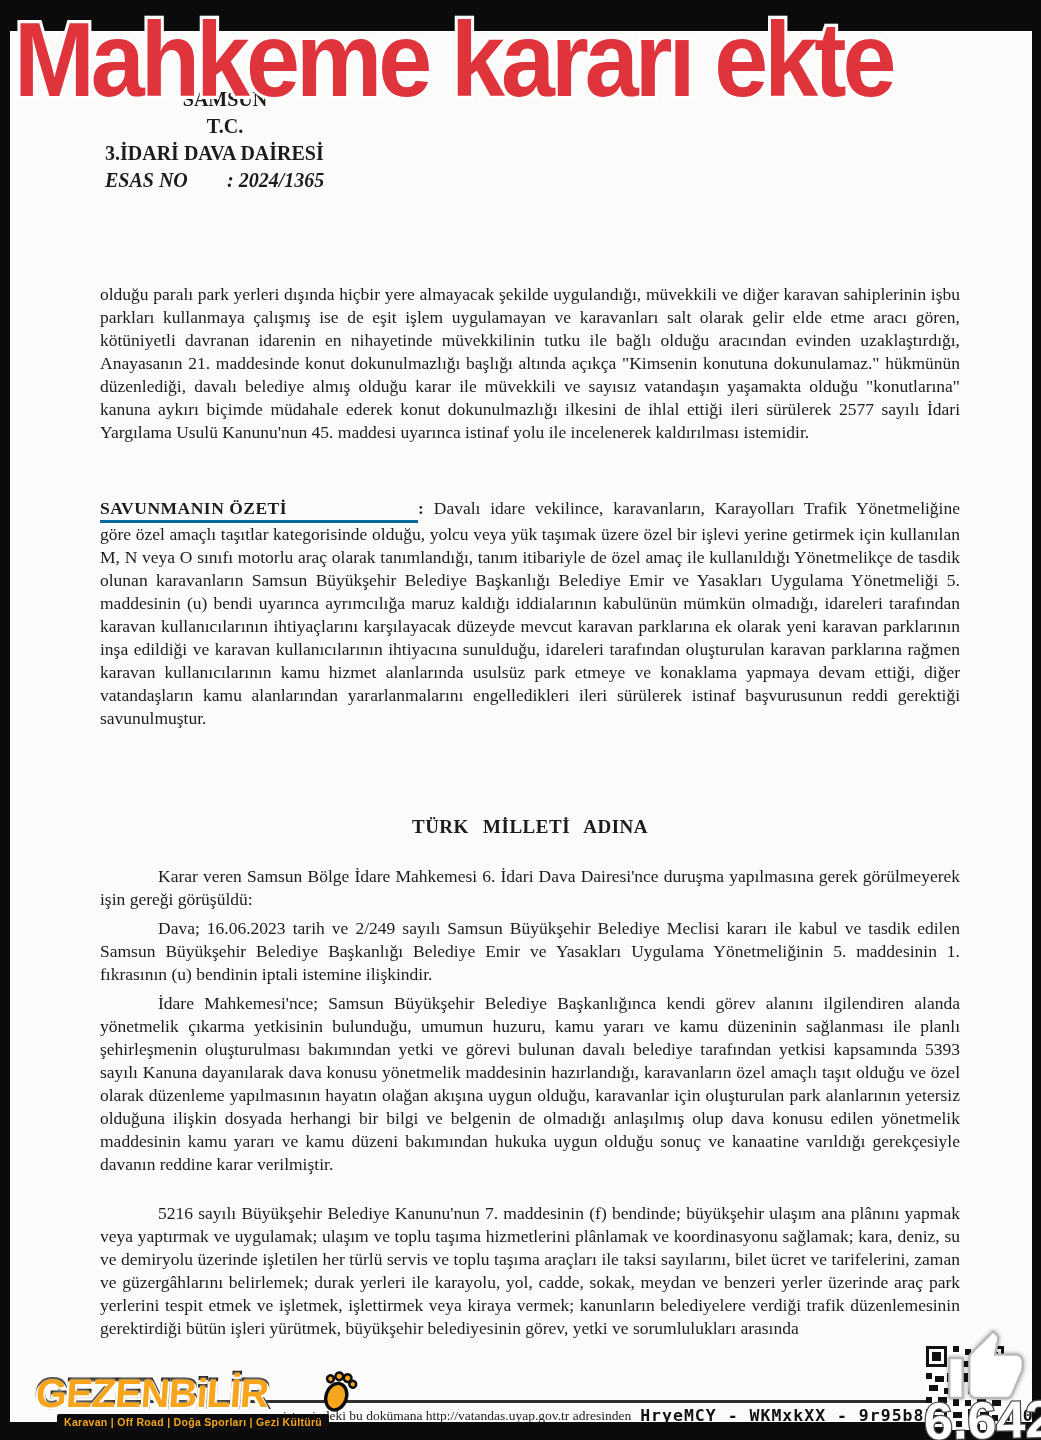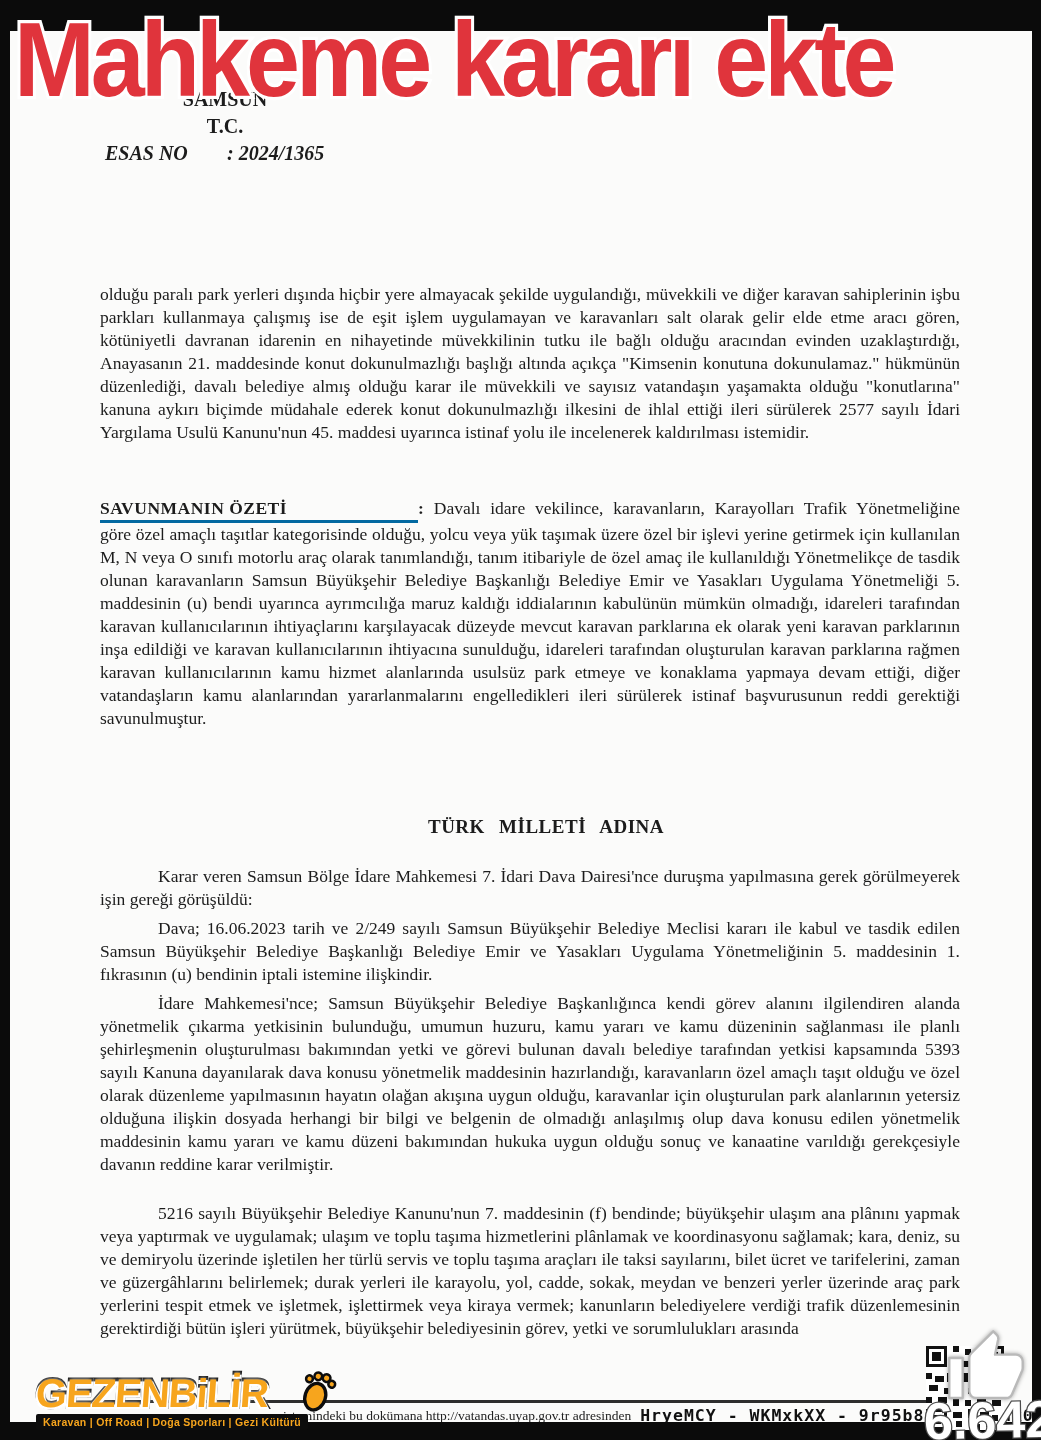--- a/index.html
+++ b/index.html
@@ -37,21 +37,21 @@
     position:absolute;left:100px;width:860px;margin:0;
     font-size:17.5px;line-height:23px;text-align:justify;
   }
   .indent{text-indent:58px;}
   .savunma-label{
     font-weight:700;display:inline-block;width:318px;
     border-bottom:3px solid #0369a1;letter-spacing:.5px;
   }
   .savunma-colon{font-weight:700;padding-right:10px;}
   .heading{
-    position:absolute;left:116px;top:816px;width:860px;margin:0;
+    position:absolute;left:100px;top:816px;width:860px;margin:0;
     text-align:center;font-weight:700;font-size:19px;word-spacing:9px;letter-spacing:.5px;
   }
 
   
   .page-num{position:absolute;top:1444px;left:100px;width:860px;font-size:18px;}
   .footer-rule{position:absolute;top:1400px;left:100px;width:842px;border-top:3px solid #2e2e2e;}
   .footer-line{
     position:absolute;top:1406px;left:283px;display:flex;align-items:center;gap:9px;
     white-space:nowrap;z-index:3;
   }
@@ -62,21 +62,21 @@
   .brand{position:absolute;left:36px;top:1374px;z-index:6;}
   .brand-text{
     font-family:"Liberation Sans",sans-serif;font-weight:800;font-size:40px;letter-spacing:-1px;
     color:#f7a51d;-webkit-text-stroke:4px #0d0d0d;paint-order:stroke fill;
     text-shadow:0 0 4px #fff,2px 2px 0 #fff,-2px 2px 0 #fff;
     transform:skewX(-4deg);line-height:38px;white-space:nowrap;
   }
   .brand-tagline{
     margin-top:1px;background:#0d0d0d;color:#f7a51d;display:inline-block;
     font-family:"Liberation Sans",sans-serif;font-weight:700;font-size:10.5px;
-    padding:2px 7px;border-radius:2px;white-space:nowrap;letter-spacing:.3px;
+    padding:2px 7px;border-radius:2px;white-space:nowrap;letter-spacing:.3px;margin-left:21px;
   }
   .foot-icon{position:absolute;right:-26px;top:-4px;transform:rotate(18deg);}
 
   
   .qr{position:absolute;left:926px;top:1346px;z-index:6;}
   .thumb{position:absolute;left:944px;top:1328px;z-index:7;filter:drop-shadow(0 0 2px rgba(0,0,0,.35));}
   .like-count{
     position:absolute;left:924px;top:1390px;z-index:7;
     font-family:"Liberation Sans",sans-serif;font-weight:700;font-size:52px;white-space:nowrap;
     color:#fff;-webkit-text-stroke:2.5px #4c4c4c;paint-order:stroke fill;
@@ -86,33 +86,34 @@
 </head>
 <body>
 
 <div class="stage">
 
   <div>
 
     <div class="letterhead">
       <div class="lh-center">SAMSUN</div>
       <div class="lh-center">T.C.</div>
+      <div>3.İDARİ DAVA DAİRESİ</div>
       <div class="lh-row">
         <span class="lh-label">ESAS NO</span>
         <span>: 2024/1365</span>
       </div>
     </div>
 
     <p class="para" style="top:283px">olduğu paralı park yerleri dışında hiçbir yere almayacak şekilde uygulandığı, müvekkili ve diğer karavan sahiplerinin işbu parkları kullanmaya çalışmış ise de eşit işlem uygulamayan ve karavanları salt olarak gelir elde etme aracı gören, kötüniyetli davranan idarenin en nihayetinde müvekkilinin tutku ile bağlı olduğu aracından evinden uzaklaştırdığı, Anayasanın 21. maddesinde konut dokunulmazlığı başlığı altında açıkça "Kimsenin konutuna dokunulamaz." hükmünün düzenlediği, davalı belediye almış olduğu karar ile müvekkili ve sayısız vatandaşın yaşamakta olduğu "konutlarına" kanuna aykırı biçimde müdahale ederek konut dokunulmazlığı ilkesini de ihlal ettiği ileri sürülerek 2577 sayılı İdari Yargılama Usulü Kanunu'nun 45. maddesi uyarınca istinaf yolu ile incelenerek kaldırılması istemidir.</p>
 
     <p class="para" style="top:497px"><span class="savunma-label">SAVUNMANIN ÖZETİ</span><span class="savunma-colon">:</span><span>Davalı idare vekilince, karavanların, Karayolları Trafik Yönetmeliğine göre özel amaçlı taşıtlar kategorisinde olduğu, yolcu veya yük taşımak üzere özel bir işlevi yerine getirmek için kullanılan M, N veya O sınıfı motorlu araç olarak tanımlandığı, tanım itibariyle de özel amaç ile kullanıldığı Yönetmelikçe de tasdik olunan karavanların Samsun Büyükşehir Belediye Başkanlığı Belediye Emir ve Yasakları Uygulama Yönetmeliği 5. maddesinin (u) bendi uyarınca ayrımcılığa maruz kaldığı iddialarının kabulünün mümkün olmadığı, idareleri tarafından karavan kullanıcılarının ihtiyaçlarını karşılayacak düzeyde mevcut karavan parklarına ek olarak yeni karavan parklarının inşa edildiği ve karavan kullanıcılarının ihtiyacına sunulduğu, idareleri tarafından oluşturulan karavan parklarına rağmen karavan kullanıcılarının kamu hizmet alanlarında usulsüz park etmeye ve konaklama yapmaya devam ettiği, diğer vatandaşların kamu alanlarından yararlanmalarını engelledikleri ileri sürülerek istinaf başvurusunun reddi gerektiği savunulmuştur.</span></p>
 
     <div class="heading">TÜRK MİLLETİ ADINA</div>
 
-    <p class="para indent" style="top:865px">Karar veren Samsun Bölge İdare Mahkemesi 7. İdari Dava Dairesi'nce duruşma yapılmasına gerek görülmeyerek işin gereği görüşüldü:</p>
+    <p class="para indent" style="top:865px">Karar veren Samsun Bölge İdare Mahkemesi 6. İdari Dava Dairesi'nce duruşma yapılmasına gerek görülmeyerek işin gereği görüşüldü:</p>
 
     <p class="para indent" style="top:917px">Dava; 16.06.2023 tarih ve 2/249 sayılı Samsun Büyükşehir Belediye Meclisi kararı ile kabul ve tasdik edilen Samsun Büyükşehir Belediye Başkanlığı Belediye Emir ve Yasakları Uygulama Yönetmeliğinin 5. maddesinin 1. fıkrasının (u) bendinin iptali istemine ilişkindir.</p>
 
     <p class="para indent" style="top:992px">İdare Mahkemesi'nce; Samsun Büyükşehir Belediye Başkanlığınca kendi görev alanını ilgilendiren alanda yönetmelik çıkarma yetkisinin bulunduğu, umumun huzuru, kamu yararı ve kamu düzeninin sağlanması ile planlı şehirleşmenin oluşturulması bakımından yetki ve görevi bulunan davalı belediye tarafından yetkisi kapsamında 5393 sayılı Kanuna dayanılarak dava konusu yönetmelik maddesinin hazırlandığı, karavanların özel amaçlı taşıt olduğu ve özel olarak düzenleme yapılmasının hayatın olağan akışına uygun olduğu, karavanlar için oluşturulan park alanlarının yetersiz olduğuna ilişkin dosyada herhangi bir bilgi ve belgenin de olmadığı anlaşılmış olup dava konusu edilen yönetmelik maddesinin kamu yararı ve kamu düzeni bakımından hukuka uygun olduğu sonuç ve kanaatine varıldığı gerekçesiyle davanın reddine karar verilmiştir.</p>
 
     <p class="para indent" style="top:1202px">5216 sayılı Büyükşehir Belediye Kanunu'nun 7. maddesinin (f) bendinde; büyükşehir ulaşım ana plânını yapmak veya yaptırmak ve uygulamak; ulaşım ve toplu taşıma hizmetlerini plânlamak ve koordinasyonu sağlamak; kara, deniz, su ve demiryolu üzerinde işletilen her türlü servis ve toplu taşıma araçları ile taksi sayılarını, bilet ücret ve tarifelerini, zaman ve güzergâhlarını belirlemek; durak yerleri ile karayolu, yol, cadde, sokak, meydan ve benzeri yerler üzerinde araç park yerlerini tespit etmek ve işletmek, işlettirmek veya kiraya vermek; kanunların belediyelere verdiği trafik düzenlemesinin gerektirdiği bütün işleri yürütmek, büyükşehir belediyesinin görev, yetki ve sorumlulukları arasında</p>
 
     <div class="page-num">2/5</div>
     <div class="footer-rule"></div>
     <div class="footer-line">

